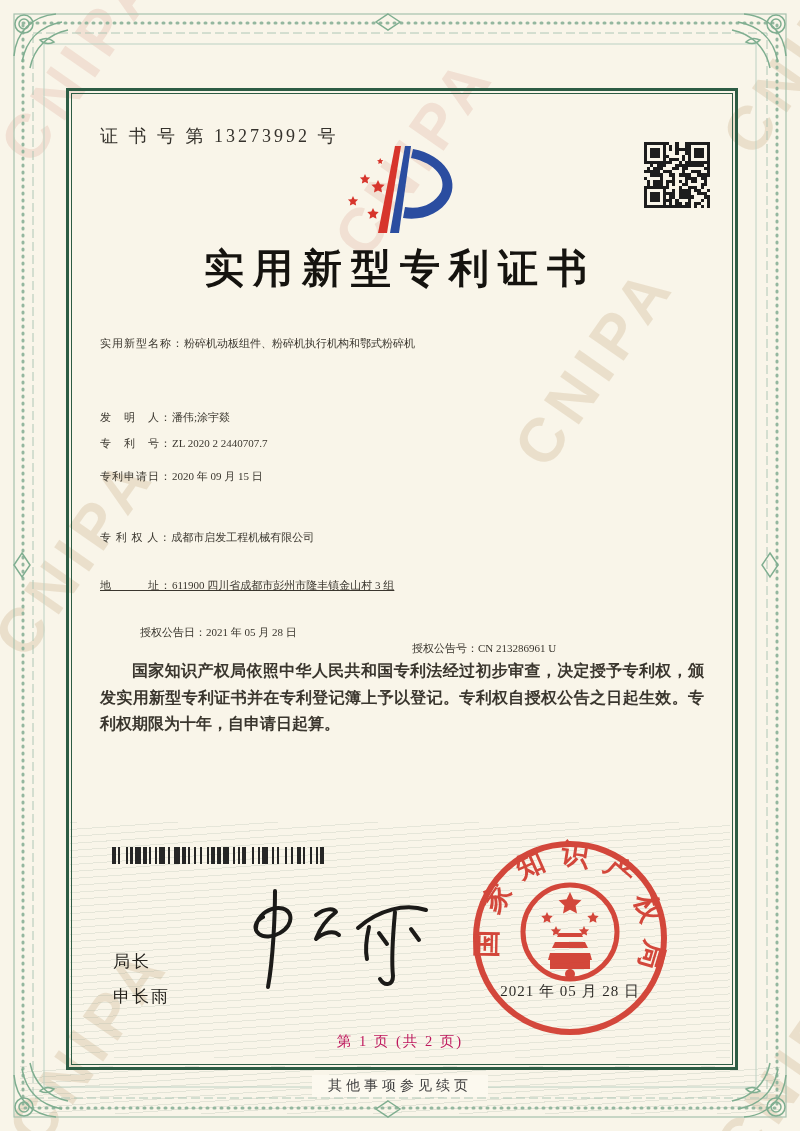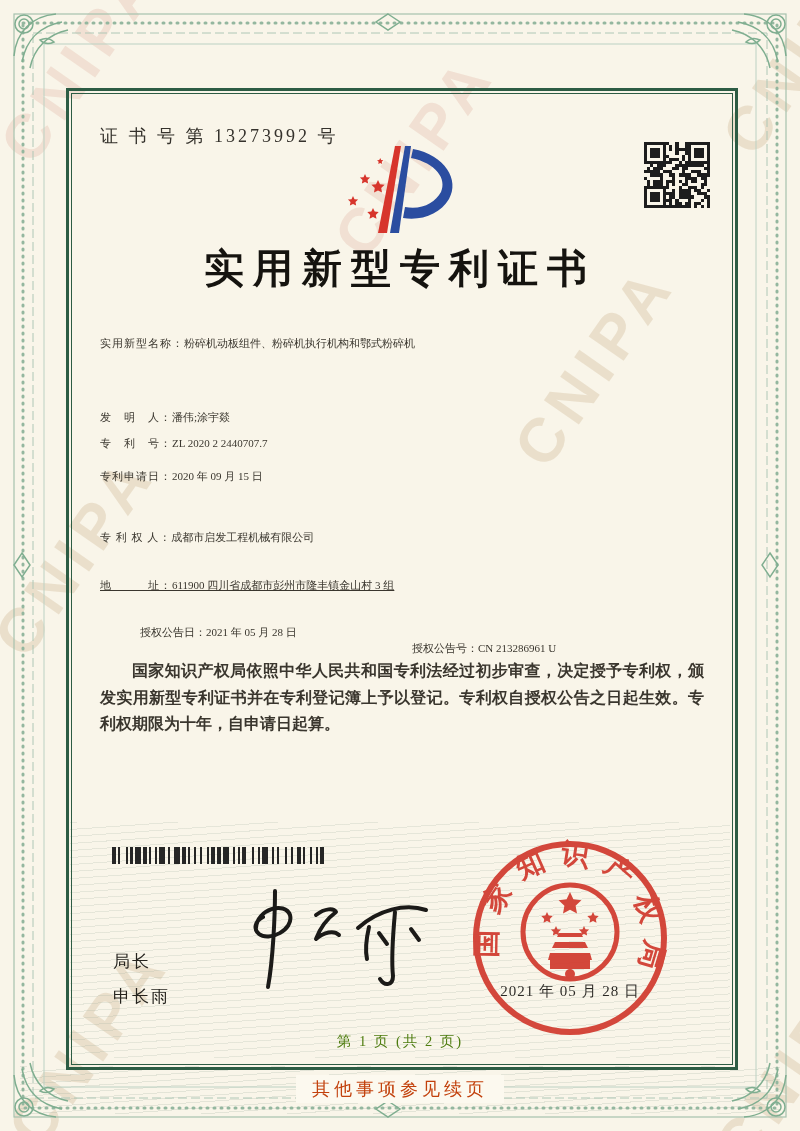--- a/index.html
+++ b/index.html
@@ -65,26 +65,26 @@
   .barcode{position:absolute;left:112px;top:847px;width:216px;height:17px;}
   .signer{
     position:absolute;left:113px;top:912px;
     font-family:"Liberation Sans","DejaVu Sans",sans-serif;
     font-size:17px;color:#26241f;letter-spacing:2px;line-height:35px;margin-top:32px;
   }
   .signature{position:absolute;left:228px;top:884px;width:210px;height:110px;}
   .seal{position:absolute;left:468px;top:836px;width:204px;height:204px;}
   .page-info{
     position:absolute;left:0;top:1032px;width:800px;text-align:center;
-    font-size:14.5px;letter-spacing:2px;color:#4d7c0f;
+    font-size:14.5px;letter-spacing:2px;color:#be185d;
   }
   .note{
     position:absolute;top:1075px;left:50%;transform:translateX(-50%);
     background:#fcf9ef;padding:2px 16px;
-    font-size:18px;letter-spacing:4px;color:#c2410c;white-space:nowrap;
+    font-size:14px;letter-spacing:4px;color:#404040;white-space:nowrap;
   }
 </style>
 </head>
 <body>
 
 <div class="wm red" style="left:-34px;top:26px;">CNIPA</div>
 <div class="wm" style="left:688px;top:18px;">CNIPA</div>
 <div class="wm red" style="left:300px;top:120px;">CNIPA</div>
 <div class="wm" style="left:480px;top:330px;">CNIPA</div>
 <div class="wm" style="left:-40px;top:520px;">CNIPA</div>

